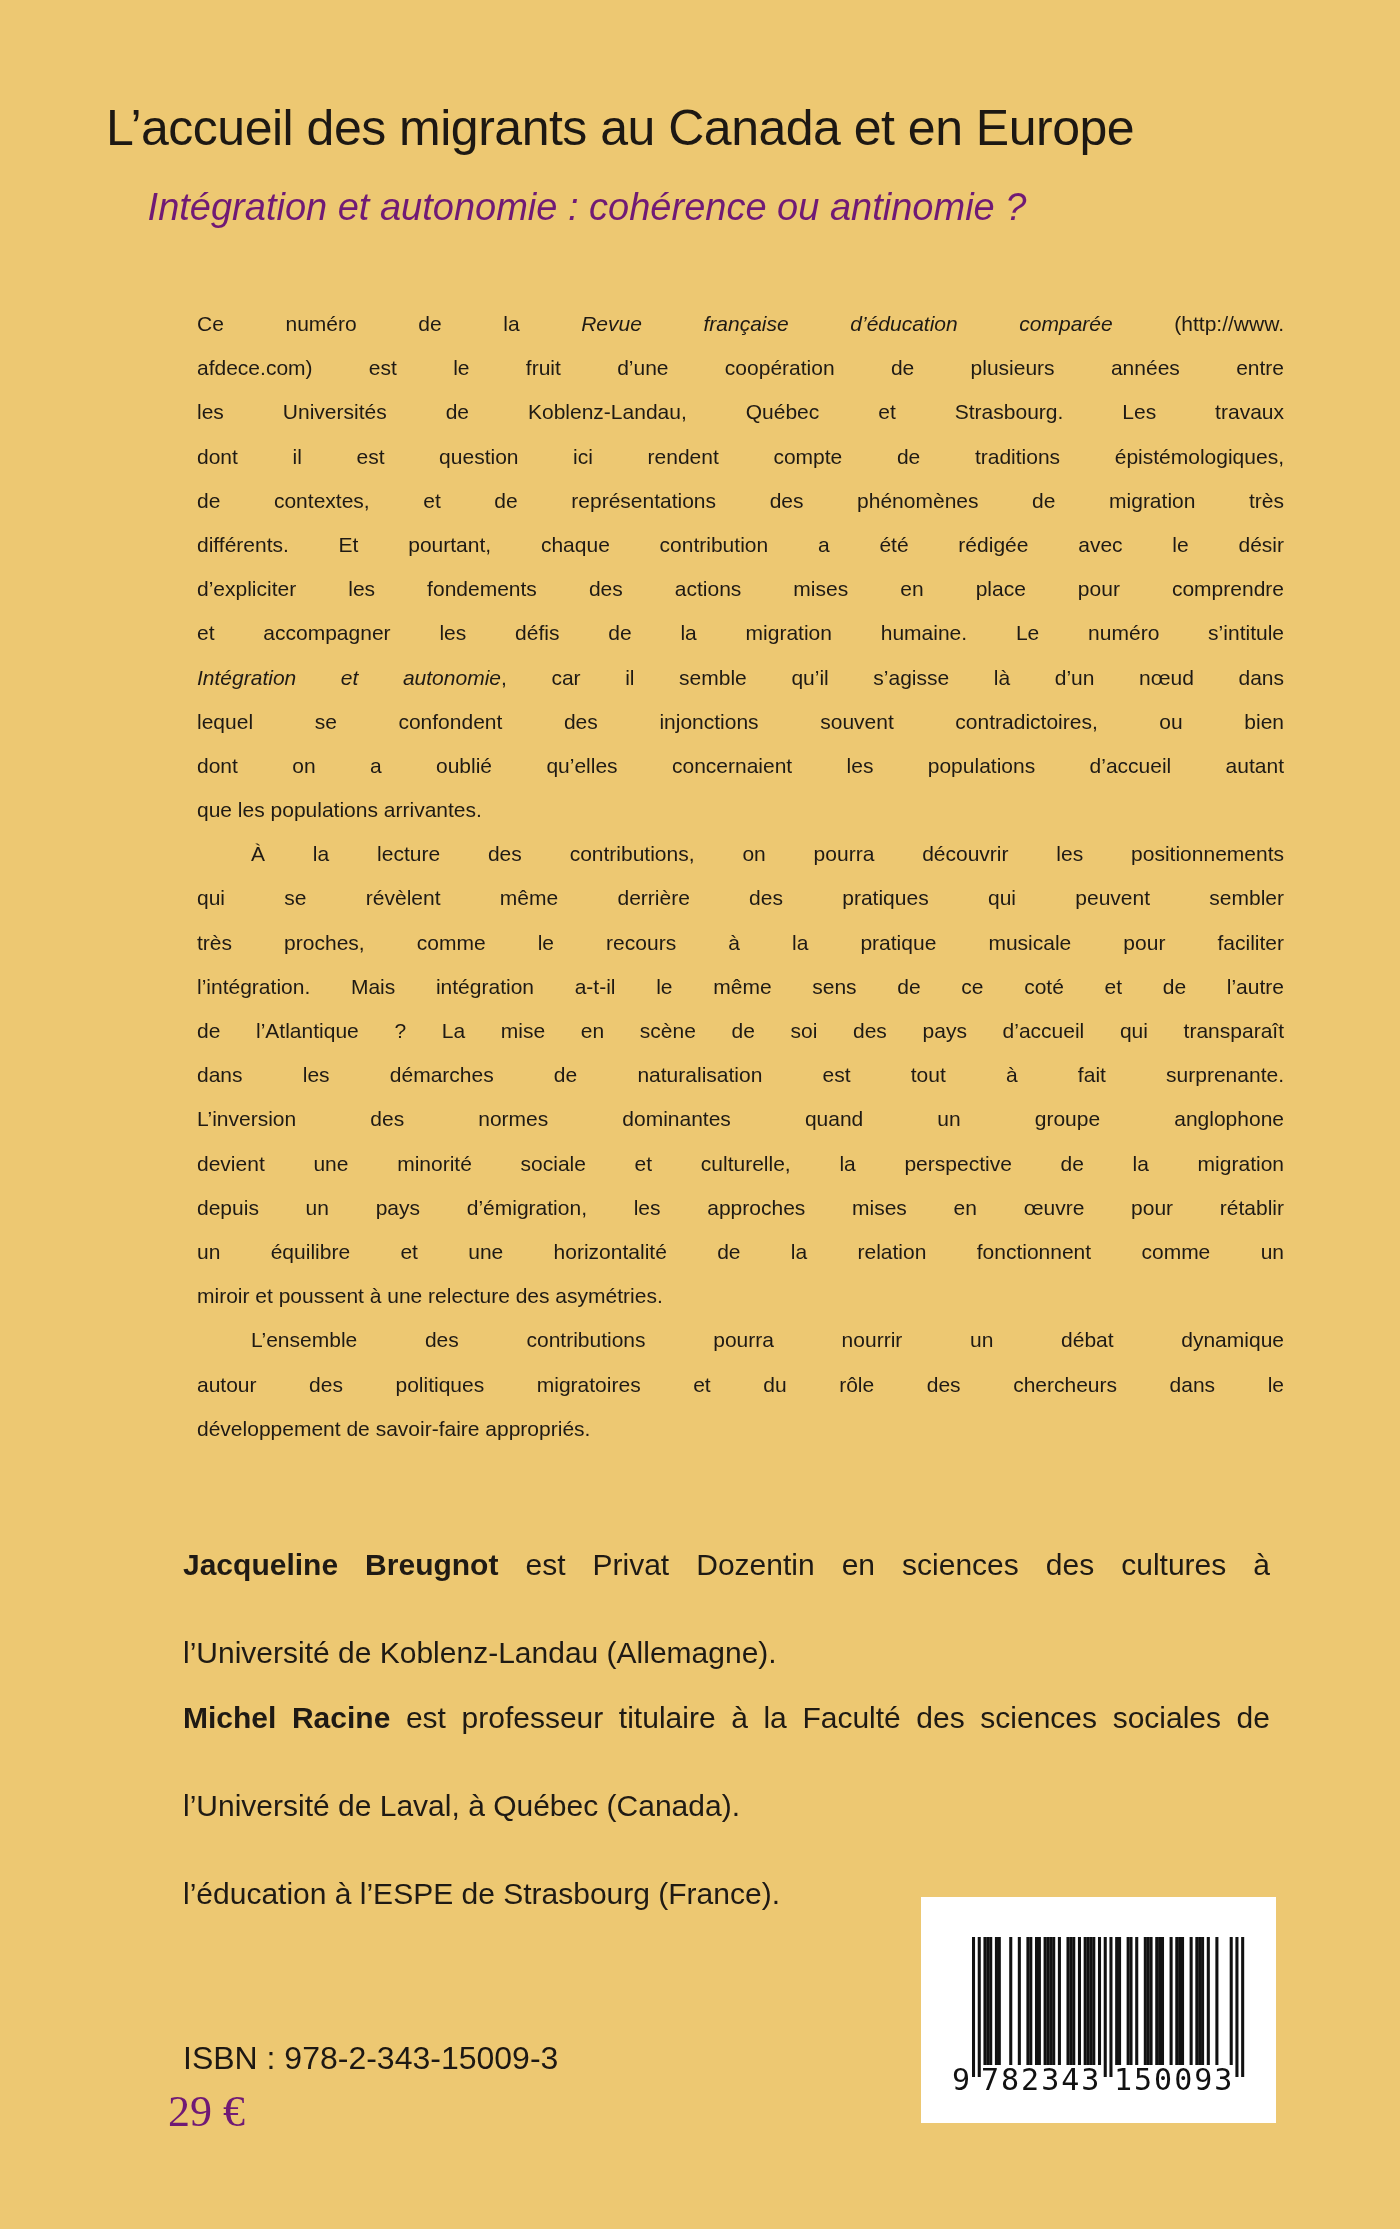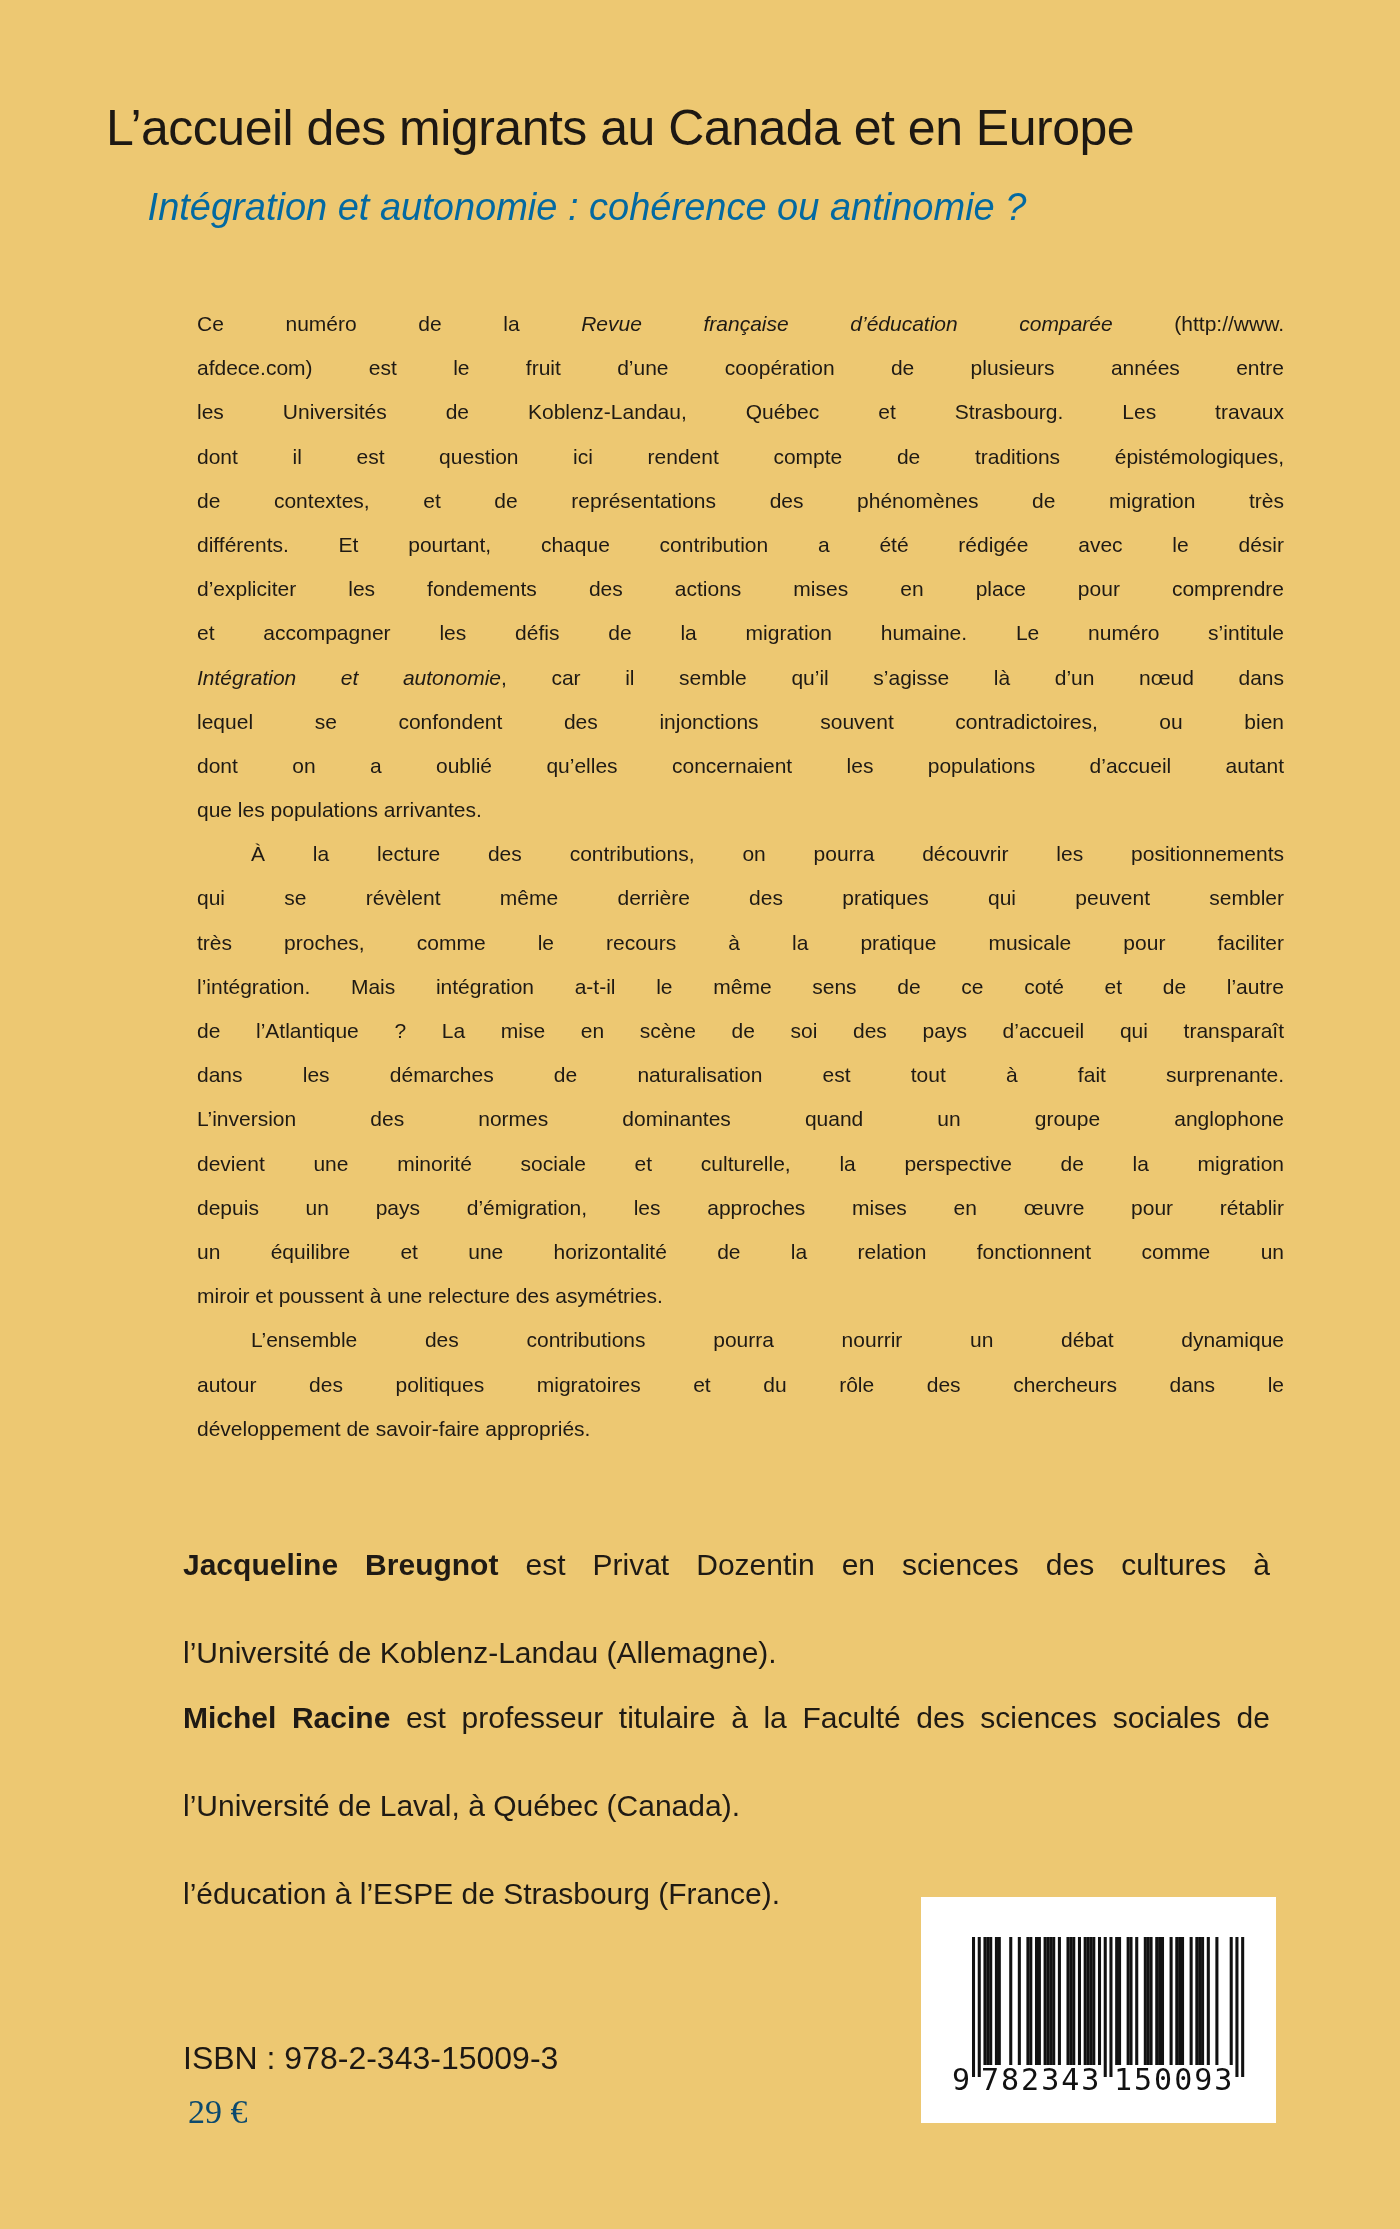--- a/index.html
+++ b/index.html
@@ -12,21 +12,21 @@
   .title {
     position: absolute; left: 0; width: 1240px; top: 98px;
     text-align: center; font-size: 50px; line-height: 60px;
     font-family: "Liberation Sans", sans-serif;
     letter-spacing: -0.5px;
     color: #1d1813;
   }
   .subtitle {
     position: absolute; left: 0; width: 1174px; top: 182px;
     text-align: center; font-size: 38px; line-height: 50px;
-    font-style: italic; color: #0369a1;
+    font-style: italic; color: #701a75;
     font-family: "Liberation Sans", sans-serif;
   }
   .body {
     position: absolute; left: 197px; width: 1087px; top: 302px;
     font-size: 21px; line-height: 44.2px;
     font-family: "Liberation Sans", sans-serif;
   }
   .line {
     display: block; white-space: nowrap; height: 44.2px;
     text-align: justify; text-align-last: justify;
@@ -41,22 +41,22 @@
   }
   .bio { margin-bottom: 22px; }
   .bio .bline { display: block; white-space: nowrap; text-align: justify; text-align-last: justify; height: 43px; }
   .bio .bline.last { text-align-last: left; margin-top: 45px; }
   .bio b { font-weight: bold; }
   .isbn {
     position: absolute; left: 183px; top: 2038px;
     font-size: 32px; line-height: 40px; color: #1d1813;
   }
   .price {
-    position: absolute; left: 188px; top: 2092px;
-    font-size: 34px; line-height: 40px; color: #0c4a6e;
+    position: absolute; left: 168px; top: 2092px;
+    font-size: 44px; line-height: 40px; color: #701a75;
     font-family: "Liberation Serif", serif;
   }
   .barcode-box {
     position: absolute; left: 921px; top: 1897px; width: 355px; height: 226px;
     background: #ffffff;
   }
   .barcode-svg { position: absolute; left: 0; top: 0; }
 </style>
 </head>
 <body>

